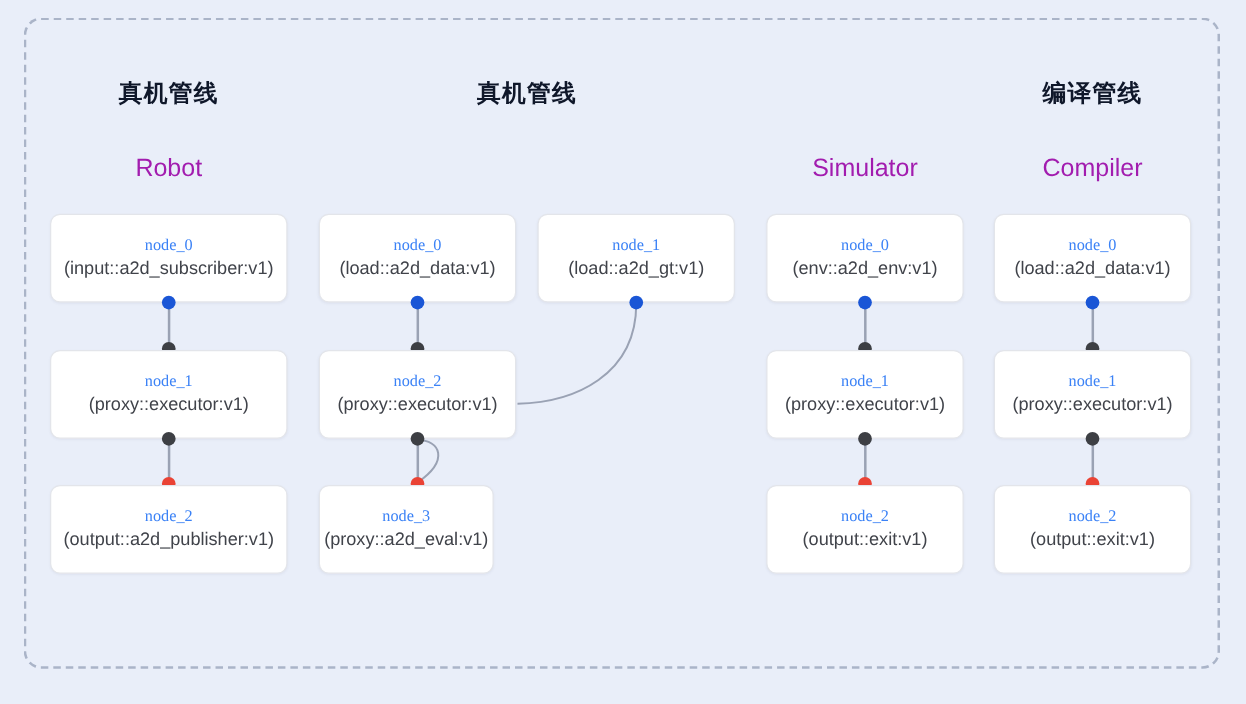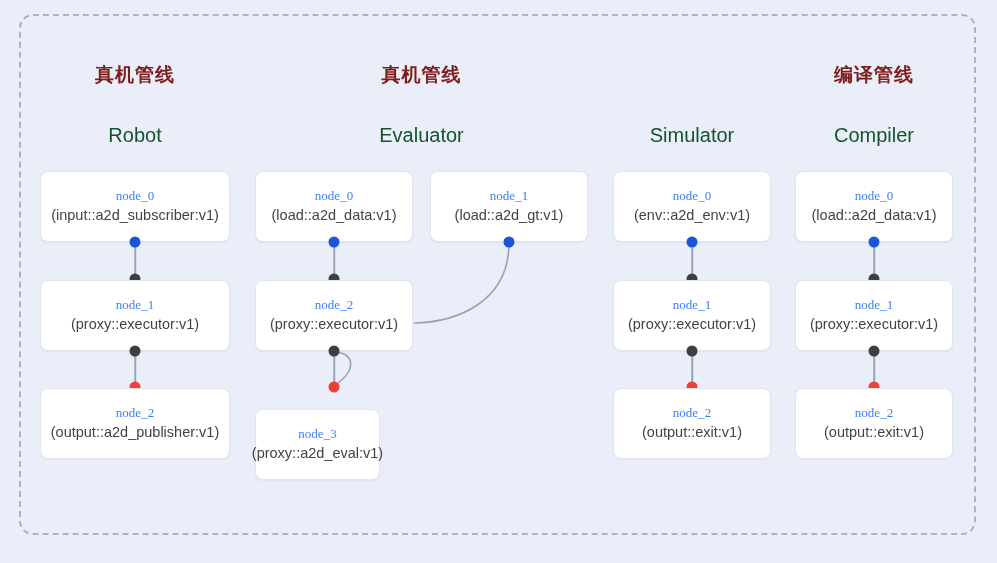--- a/index.html
+++ b/index.html
@@ -49,27 +49,27 @@
     height: 563px;
   }
 
   .col-header {
     position: absolute;
     text-align: center;
   }
   .col-title-cn {
     font-size: 19px;
     font-weight: bold;
-    color: #7f1d1d;
+    color: #0f172a;
     letter-spacing: 1px;
     white-space: nowrap;
   }
   .col-title-en {
     font-size: 20px;
-    color: #14532d;
+    color: #a21caf;
     white-space: nowrap;
   }
 
   .node-box {
     position: absolute;
     box-sizing: border-box;
     background: #ffffff;
     border: 1px solid #e3e5ea;
     border-radius: 8px;
     display: flex;
@@ -148,23 +148,20 @@
     <div class="port port-out" style="left:135px; top:387px;"></div>
 
     <div class="node-box" style="left:40px; top:388px; width:190px; height:71px;">
       <span class="node-name">node_2</span>
       <span class="node-sig">(output::a2d_publisher:v1)</span>
     </div>
 
     <div class="col-header" style="left:255px; top:62px; width:333px;">
       <div class="col-title-cn">真机管线</div>
     </div>
-    <div class="col-header" style="left:255px; top:124px; width:333px;">
-      <div class="col-title-en">Evaluator</div>
-    </div>
 
     <div class="node-box" style="left:255px; top:171px; width:158px; height:71px;">
       <span class="node-name">node_0</span>
       <span class="node-sig">(load::a2d_data:v1)</span>
     </div>
 
     <div class="node-box" style="left:430px; top:171px; width:158px; height:71px;">
       <span class="node-name">node_1</span>
       <span class="node-sig">(load::a2d_gt:v1)</span>
     </div>
@@ -175,21 +172,21 @@
     <div class="port port-mid" style="left:334px; top:279px;"></div>
 
     <div class="node-box" style="left:255px; top:280px; width:158px; height:71px;">
       <span class="node-name">node_2</span>
       <span class="node-sig">(proxy::executor:v1)</span>
     </div>
     <div class="lin" style="left:334px; top:350px; height:38px;"></div>
     <div class="port port-mid" style="left:334px; top:351px;"></div>
     <div class="port port-out" style="left:334px; top:387px;"></div>
 
-    <div class="node-box" style="left:255px; top:409px; width:125px; height:71px;justify-content:center;">
+    <div class="node-box" style="left:255px; top:388px; width:140px; height:71px;justify-content:center;">
       <span class="node-name">node_3</span>
       <span class="node-sig">(proxy::a2d_eval:v1)</span>
     </div>
 
     <div class="col-header" style="left:613px; top:124px; width:158px;">
       <div class="col-title-en">Simulator</div>
     </div>
 
     <div class="node-box" style="left:613px; top:171px; width:158px; height:71px;">
       <span class="node-name">node_0</span>

